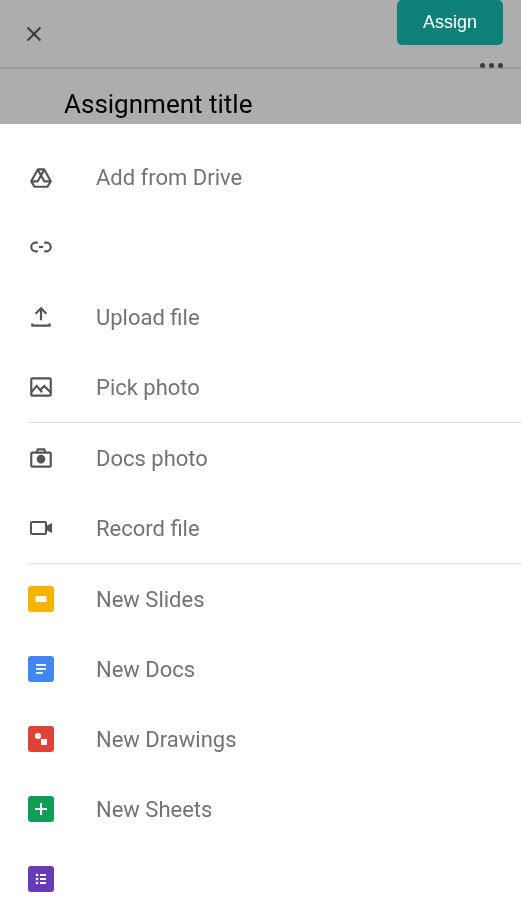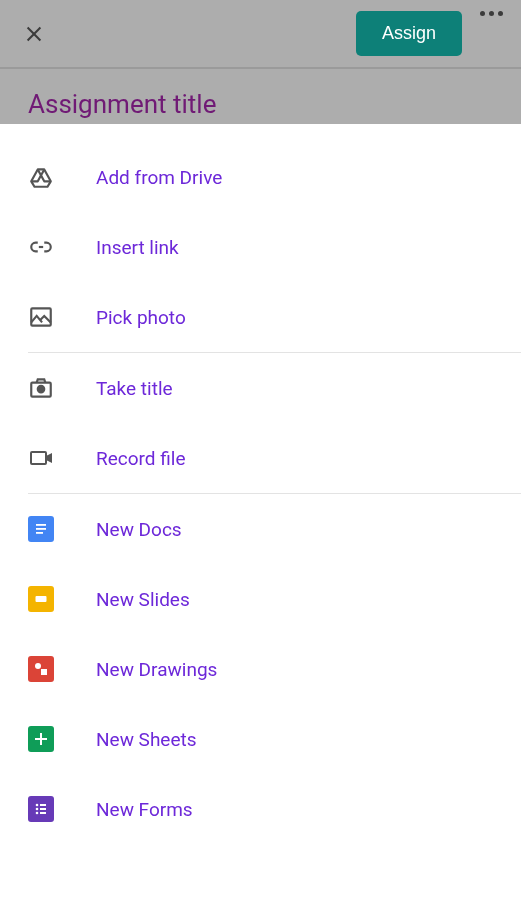--- a/index.html
+++ b/index.html
@@ -40,22 +40,23 @@
     .close-x {
       width: 24px;
       height: 24px;
       display: flex;
       align-items: center;
       justify-content: center;
       color: #3b3b3b;
     }
     .right-controls {
       display: flex;
-      align-items: flex-start;
+      align-items: flex-end;
       gap: 18px;
+      flex-direction: column;
     }
     .assign-btn {
       background: #0d8078;
       color: #fff;
       border: none;
       border-radius: 5px;
       padding: 12px 26px;
       font-size: 18px;
       font-weight: 400;
       cursor: pointer;
@@ -67,22 +68,23 @@
     }
     .overflow-dots span {
       width: 5px;
       height: 5px;
       background: #3b3b3b;
       border-radius: 50%;
     }
     .title-row {
       padding: 20px 28px 10px 28px;
       font-size: 26px;
-      color: #701a75;
+      color: #000000;
       font-weight: 400;
+      margin-left: 36px;
     }
     .sheet {
       position: absolute;
       top: 124px;
       left: 0;
       width: 521px;
       background: #fff;
       padding-top: 18px;
     }
     .menu-item {
@@ -93,22 +95,22 @@
       cursor: pointer;
     }
     .menu-icon-slot {
       width: 68px;
       display: flex;
       align-items: center;
       color: #555;
       flex-shrink: 0;
     }
     .menu-label {
-      font-size: 19px;
-      color: #6d28d9;
+      font-size: 22px;
+      color: #737373;
     }
     .divider {
       height: 1px;
       background: #e3e3e3;
       margin: 0 0 0 28px;
     }
     .app-icon-box {
       width: 26px;
       height: 26px;
       border-radius: 3px;
@@ -161,23 +163,32 @@
     </div>
 
     <div class="menu-item">
       <div class="menu-icon-slot">
         <svg width="26" height="26" viewBox="0 0 24 24" fill="none" stroke="#555" stroke-width="2">
           <path d="M10 12 L14 12"></path>
           <path d="M9 8 L7 8 A4 4 0 0 0 7 16 L9 16"></path>
           <path d="M15 8 L17 8 A4 4 0 0 1 17 16 L15 16"></path>
         </svg>
       </div>
-      <div class="menu-label">Insert link</div>
-    </div>
-
+    </div>
+
+    <div class="menu-item">
+      <div class="menu-icon-slot">
+        <svg width="26" height="26" viewBox="0 0 24 24" fill="none" stroke="#555" stroke-width="2">
+          <path d="M12 4 L12 15"></path>
+          <path d="M7 9 L12 4 L17 9"></path>
+          <path d="M4 18 L4 20 L20 20 L20 18"></path>
+        </svg>
+      </div>
+      <div class="menu-label">Upload file</div>
+    </div>
 
     <div class="menu-item">
       <div class="menu-icon-slot">
         <svg width="26" height="26" viewBox="0 0 24 24" fill="none" stroke="#555" stroke-width="2">
           <rect x="3" y="4" width="18" height="16" rx="1"></rect>
           <path d="M3 17 L8 11 L13 17"></path>
           <path d="M11 15 L15 11 L21 17"></path>
         </svg>
       </div>
       <div class="menu-label">Pick photo</div>
@@ -186,57 +197,57 @@
     <div class="divider"></div>
 
     <div class="menu-item">
       <div class="menu-icon-slot">
         <svg width="26" height="26" viewBox="0 0 24 24" fill="none" stroke="#555" stroke-width="2">
           <rect x="3" y="7" width="18" height="13" rx="1"></rect>
           <path d="M8 7 L9 4 L15 4 L16 7"></path>
           <circle cx="12" cy="13" r="3" fill="#555"></circle>
         </svg>
       </div>
-      <div class="menu-label">Take title</div>
+      <div class="menu-label">Docs photo</div>
     </div>
 
     <div class="menu-item">
       <div class="menu-icon-slot">
         <svg width="28" height="26" viewBox="0 0 28 24" fill="none" stroke="#555" stroke-width="2">
           <rect x="3" y="6" width="15" height="12" rx="1"></rect>
           <path d="M18 10 L24 7 L24 17 L18 14 Z" fill="#555" stroke="none"></path>
         </svg>
       </div>
       <div class="menu-label">Record file</div>
     </div>
 
     <div class="divider"></div>
 
     <div class="menu-item">
       <div class="menu-icon-slot">
+        <div class="app-icon-box slides-bg">
+          <svg width="16" height="16" viewBox="0 0 16 16">
+            <rect x="2.5" y="5" width="11" height="6" fill="#fff" rx="1"></rect>
+          </svg>
+        </div>
+      </div>
+      <div class="menu-label">New Slides</div>
+    </div>
+
+    <div class="menu-item">
+      <div class="menu-icon-slot">
         <div class="app-icon-box docs-bg">
           <svg width="16" height="16" viewBox="0 0 16 16">
             <rect x="3" y="3" width="10" height="1.8" fill="#fff"></rect>
             <rect x="3" y="7" width="10" height="1.8" fill="#fff"></rect>
             <rect x="3" y="11" width="7" height="1.8" fill="#fff"></rect>
           </svg>
         </div>
       </div>
       <div class="menu-label">New Docs</div>
-    </div>
-
-    <div class="menu-item">
-      <div class="menu-icon-slot">
-        <div class="app-icon-box slides-bg">
-          <svg width="16" height="16" viewBox="0 0 16 16">
-            <rect x="2.5" y="5" width="11" height="6" fill="#fff" rx="1"></rect>
-          </svg>
-        </div>
-      </div>
-      <div class="menu-label">New Slides</div>
     </div>
 
     <div class="menu-item">
       <div class="menu-icon-slot">
         <div class="app-icon-box drawings-bg">
           <svg width="16" height="16" viewBox="0 0 16 16">
             <circle cx="5" cy="5" r="3" fill="#fff"></circle>
             <rect x="8" y="8" width="6" height="6" fill="#fff"></rect>
           </svg>
         </div>
@@ -262,18 +273,17 @@
           <svg width="16" height="16" viewBox="0 0 16 16">
             <circle cx="4" cy="4" r="1.3" fill="#fff"></circle>
             <rect x="7" y="3" width="6" height="2" fill="#fff"></rect>
             <circle cx="4" cy="8" r="1.3" fill="#fff"></circle>
             <rect x="7" y="7" width="6" height="2" fill="#fff"></rect>
             <circle cx="4" cy="12" r="1.3" fill="#fff"></circle>
             <rect x="7" y="11" width="6" height="2" fill="#fff"></rect>
           </svg>
         </div>
       </div>
-      <div class="menu-label">New Forms</div>
     </div>
 
   </div>
 
 </div>
 
 </body></html>

